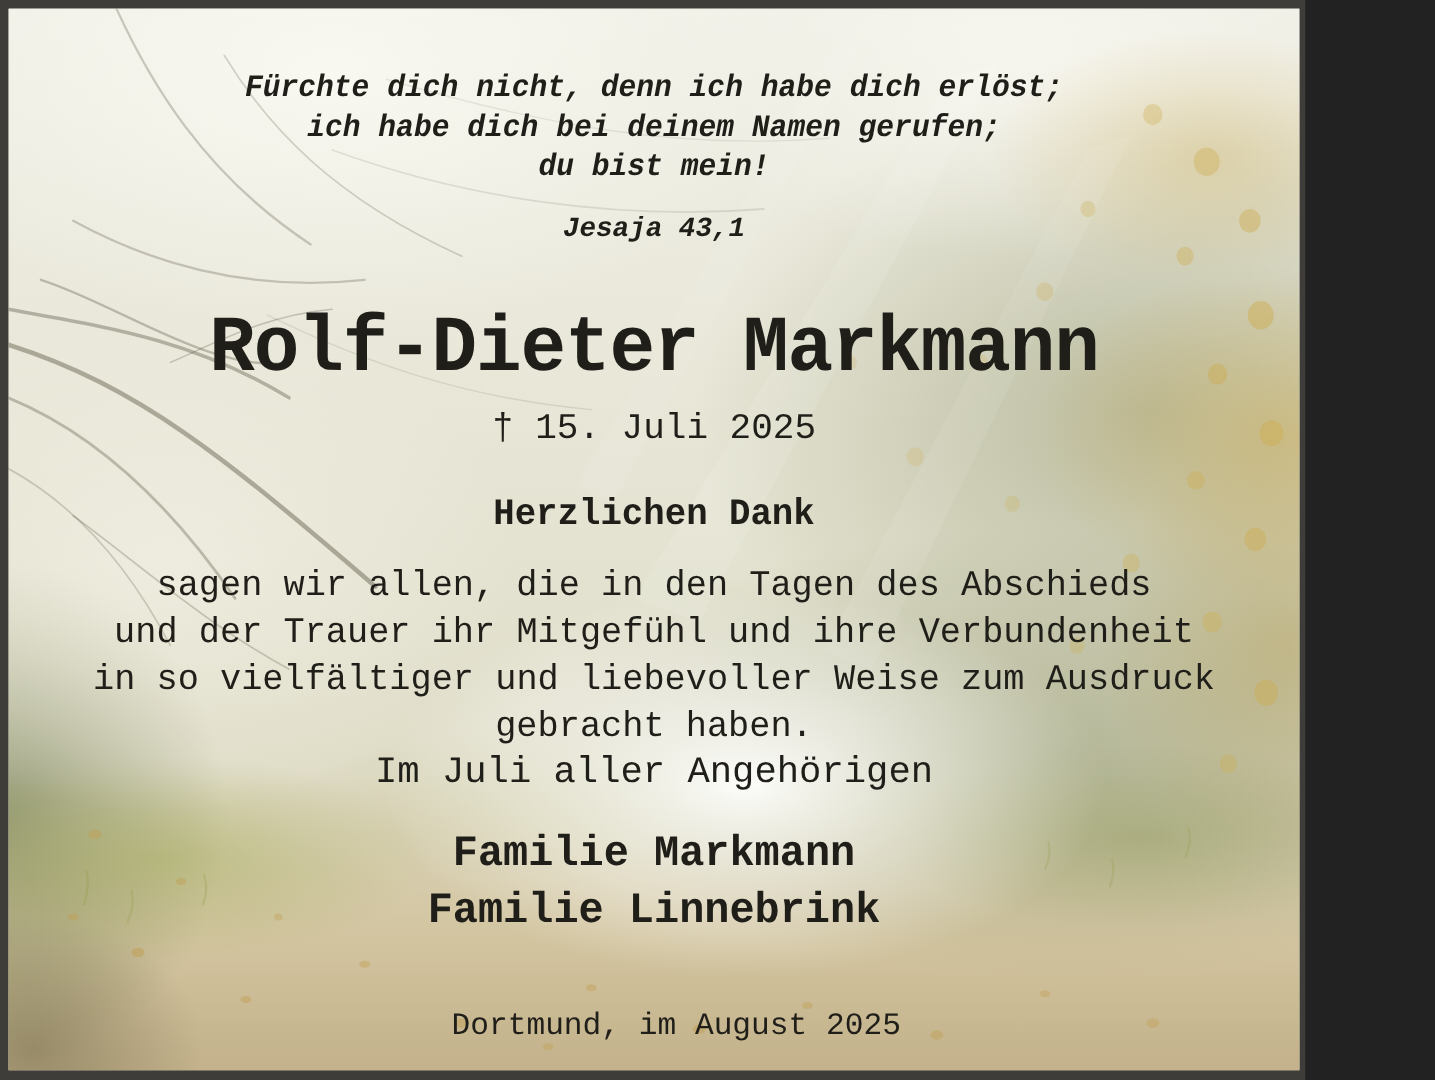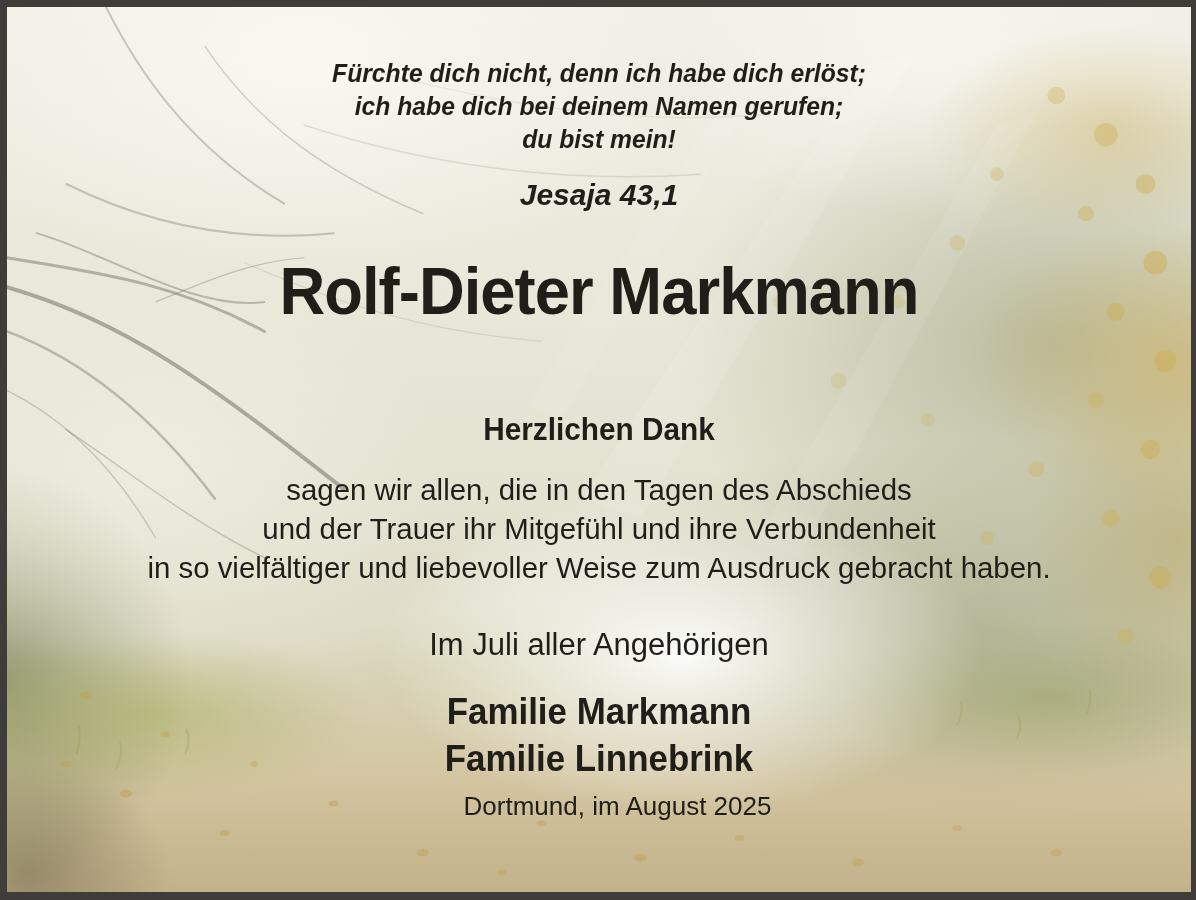--- a/index.html
+++ b/index.html
@@ -1,17 +1,17 @@
 <!DOCTYPE html>
 <html><head>
 <meta charset="utf-8">
 <style>
   html,body{margin:0;padding:0;background:#222;}
-  .stage{position:relative;width:1196px;height:900px;overflow:hidden;
-         font-family:Liberation Sans, sans-serif;}
+  .stage{position:relative;width:1088px;height:900px;overflow:hidden;
+         font-family:Liberation Mono, monospace;}
   .frame{position:absolute;inset:0;box-sizing:border-box;
          border-style:solid;border-color:#3e3d3a;
          border-width:7px 5px 8px 7px;overflow:hidden;}
   
   .bg{position:absolute;inset:0;background-color:#e8e6d6;
     background-image:
       radial-gradient(ellipse 260px 150px at 93% 14%, rgba(203,176,97,.40), transparent 70%),
       radial-gradient(ellipse 300px 200px at 99% 40%, rgba(205,172,84,.48), transparent 70%),
       radial-gradient(ellipse 220px 260px at 99% 60%, rgba(180,155,80,.42), transparent 70%),
       radial-gradient(ellipse 430px 230px at 57% 73%, rgba(255,255,255,.95), rgba(255,255,255,0) 70%),
@@ -26,29 +26,29 @@
       radial-gradient(ellipse 260px 300px at 0% 76%, rgba(96,108,62,.55), transparent 70%),
       radial-gradient(ellipse 200px 160px at 2% 98%, rgba(110,100,70,.50), transparent 70%),
       linear-gradient(to bottom, rgba(0,0,0,0) 72%, rgba(206,189,148,.70) 88%, rgba(189,170,130,.80) 100%),
       linear-gradient(to bottom, #f0efe6 0%, #e9e8da 30%, #e3e2d0 55%, #dedac4 75%, #d8cfae 100%);
   }
   .overlay{position:absolute;inset:0;width:100%;height:100%;}
   .content{position:absolute;inset:0;color:#201e19;}
   .line-block{position:absolute;left:0;right:0;text-align:center;}
   .quote{top:50px;font-size:26px;line-height:33px;font-weight:bold;font-style:italic;
          transform:scaleX(.95);}
-  .quote-source{top:171px;font-size:30px;font-weight:bold;font-style:italic;}
+  .quote-source{top:171px;font-size:23px;font-weight:bold;font-style:italic;}
   .name{top:246px;font-size:66px;font-weight:bold;letter-spacing:-1px;
         transform:scaleX(.96);margin:0;}
   .death-date{top:334px;font-size:30px;}
   .thanks-heading{top:405px;font-size:31px;font-weight:bold;transform:scaleX(.96);}
   .thanks-body{top:463px;font-size:30px;line-height:39px;transform:scaleX(.98);}
   .on-behalf{top:620px;font-size:31px;}
   .families{top:681px;font-size:36px;line-height:47px;font-weight:bold;transform:scaleX(.97);}
-  .place-date{top:784px;font-size:26px;padding-left:37px;}
+  .place-date{top:833px;font-size:26px;padding-left:37px;}
 </style>
 </head>
 <body>
 
 <div class="stage">
   <div class="frame">
 
     <div class="bg"></div>
 
     <svg class="overlay" viewBox="0 0 1196 900" preserveAspectRatio="none">
@@ -129,20 +129,21 @@
       <div class="line-block quote">
         <div>Fürchte dich nicht, denn ich habe dich erlöst;</div>
         <div>ich habe dich bei deinem Namen gerufen;</div>
         <div>du bist mein!</div>
       </div>
 
       <div class="line-block quote-source">Jesaja 43,1</div>
 
       <h1 class="line-block name">Rolf-Dieter Markmann</h1>
 
+      <div class="line-block death-date">† 15. Juli 2025</div>
 
       <div class="line-block thanks-heading">Herzlichen Dank</div>
 
       <div class="line-block thanks-body">
         <div>sagen wir allen, die in den Tagen des Abschieds</div>
         <div>und der Trauer ihr Mitgefühl und ihre Verbundenheit</div>
         <div>in so vielfältiger und liebevoller Weise zum Ausdruck gebracht haben.</div>
       </div>
 
       <div class="line-block on-behalf">Im Juli aller Angehörigen</div>

